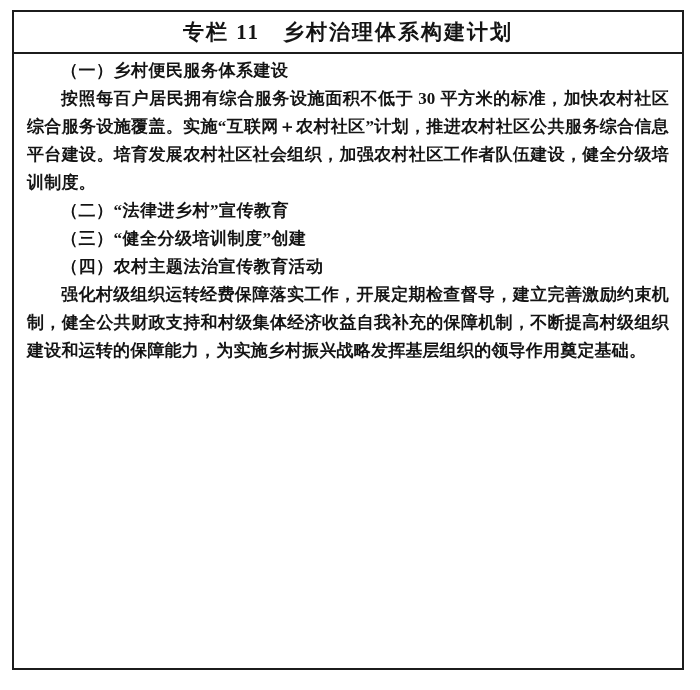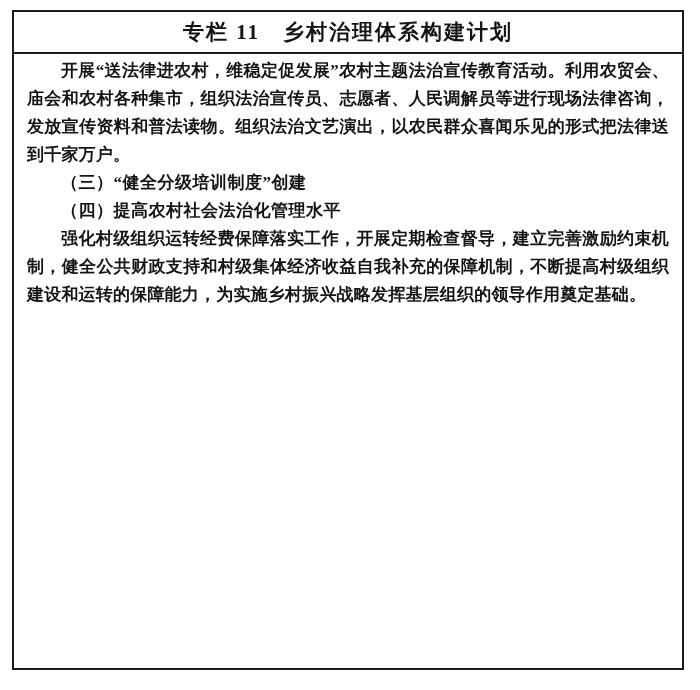--- a/index.html
+++ b/index.html
@@ -61,31 +61,35 @@
     letter-spacing: 0.2px;
   }
 </style>
 </head>
 <body>
 
 <div class="page">
   <div class="panel">
     <div class="panel-title">专栏 11　乡村治理体系构建计划</div>
     <div class="panel-body">
+  <div class="section">
+    <p class="section-heading">（一）乡村便民服务体系建设</p>
+    <p class="section-paragraph">按照每百户居民拥有综合服务设施面积不低于 30 平方米的标准，加快农村社区综合服务设施覆盖。实施“互联网＋农村社区”计划，推进农村社区公共服务综合信息平台建设。培育发展农村社区社会组织，加强农村社区工作者队伍建设，健全分级培训制度。</p>
+  </div>
 
   <div class="section">
-    <p class="section-paragraph">开展“送法律进农村，维稳定促发展”农村主题法治宣传教育活动。利用农贸会、庙会和农村各种集市，组织法治宣传员、志愿者、人民调解员等进行现场法律咨询，发放宣传资料和普法读物。组织法治文艺演出，以农民群众喜闻乐见的形式把法律送到千家万户。</p>
+    <p class="section-heading">（二）“法律进乡村”宣传教育</p>
   </div>
 
   <div class="section">
     <p class="section-heading">（三）“健全分级培训制度”创建</p>
   </div>
 
   <div class="section">
-    <p class="section-heading">（四）提高农村社会法治化管理水平</p>
+    <p class="section-heading">（四）农村主题法治宣传教育活动</p>
   </div>
 
   <div class="section">
     <p class="section-paragraph">强化村级组织运转经费保障落实工作，开展定期检查督导，建立完善激励约束机制，健全公共财政支持和村级集体经济收益自我补充的保障机制，不断提高村级组织建设和运转的保障能力，为实施乡村振兴战略发挥基层组织的领导作用奠定基础。</p>
   </div>
 </div>
   </div>
 </div>
 
 </body></html>

